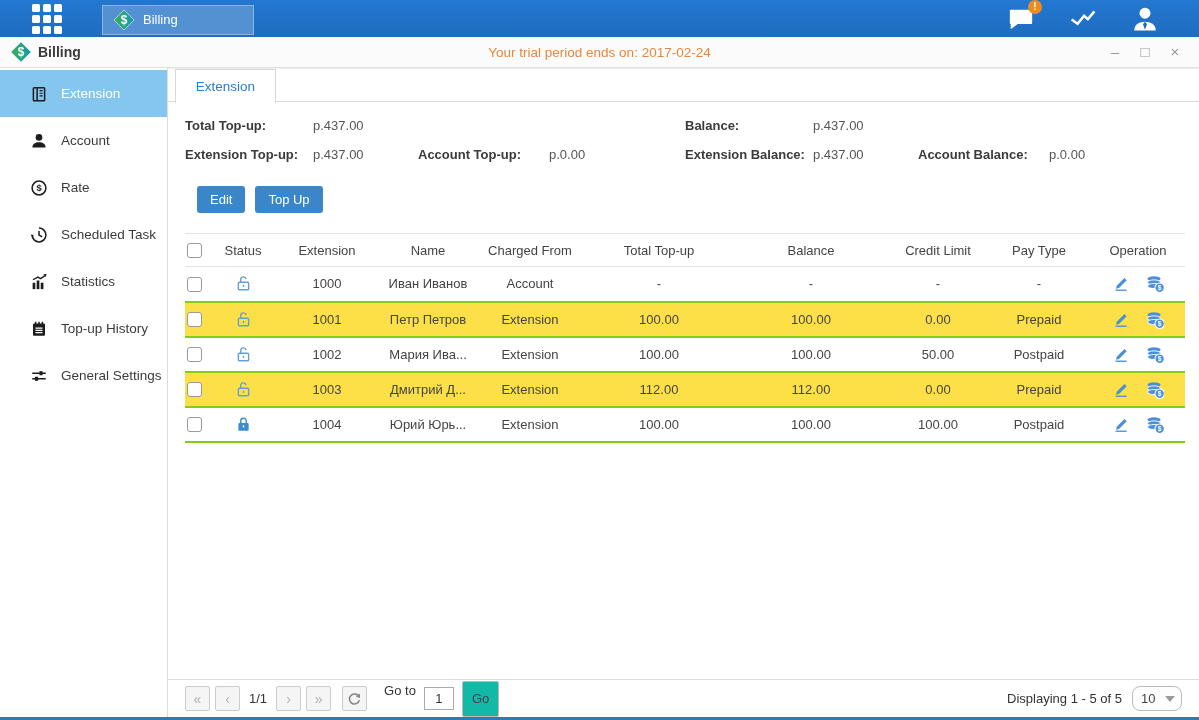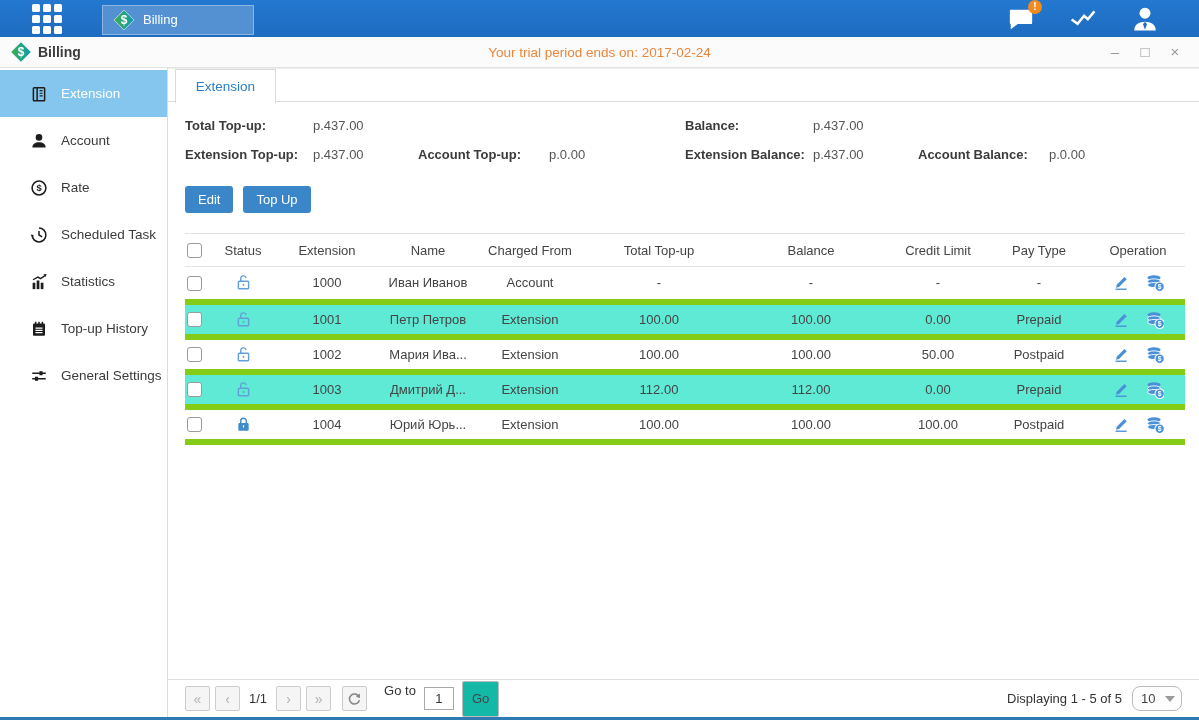--- a/index.html
+++ b/index.html
@@ -38,27 +38,27 @@
   .tab-active { width:101px; height:34px; margin-left:7px; margin-bottom:-1px; background:#fff; border:1px solid #d9d9d9; border-bottom:none; color:#2a7fc8; font-size:13.5px; display:flex; align-items:center; justify-content:center; cursor:pointer; }
 
   .content { flex:1 1 auto; padding:16px 14px 0 17px; overflow:hidden; }
   .summary { display:flex; }
   .sum-half { width:50%; }
   .sum-row { display:flex; margin-bottom:14px; align-items:baseline; }
   .sum-label { font-weight:bold; color:#3b3b3b; flex:0 0 auto; }
   .w1 { width:128px; } .w2 { width:105px; } .w3 { width:131px; }
   .sum-val { color:#555; }
 
-  .actions { margin-top:10px; display:flex; gap:10px; }
+  .actions { margin-top:10px; display:flex; gap:10px;margin-left:12px; }
   .btn-blue { background:#3a86c8; color:#fff; border:none; height:27px; padding:0 13px; border-radius:3px; font-size:13px; font-family:inherit; cursor:pointer; }
 
   table.grid { width:100%; border-collapse:collapse; table-layout:fixed; margin-top:20px; }
   .grid th { height:33px; font-weight:normal; color:#444; border-top:1px solid #e3e3e3; border-bottom:1px solid #e3e3e3; font-size:13px; }
-  .grid td { height:35px; text-align:center; color:#444; font-size:13px; border-bottom:6px solid #84cc16; overflow:hidden; white-space:nowrap; }
-  .grid tr.stripe td { background:#5eead4; }
+  .grid td { height:35px; text-align:center; color:#444; font-size:13px; border-bottom:2px solid #84cc16; overflow:hidden; white-space:nowrap; }
+  .grid tr.stripe td { background:#fde047; }
   .cb { width:15px; height:15px; border:1px solid #9a9a9a; border-radius:3px; background:#fff; display:inline-block; cursor:pointer; vertical-align:middle; }
   .col-check { text-align:left !important; padding-left:2px; }
   .lock { width:19px; height:19px; vertical-align:middle; }
   .lock.open { color:#64a0d8; }
   .lock.closed { color:#3f8ccc; }
   .op-ico { width:19px; height:19px; color:#4a90d9; cursor:pointer; vertical-align:middle; }
   .op-ico + .op-ico { margin-left:14px; }
 
   
   .pagebar { flex:0 0 auto; height:38px; border-top:1px solid #ddd; display:flex; align-items:center; padding:0 17px; }

